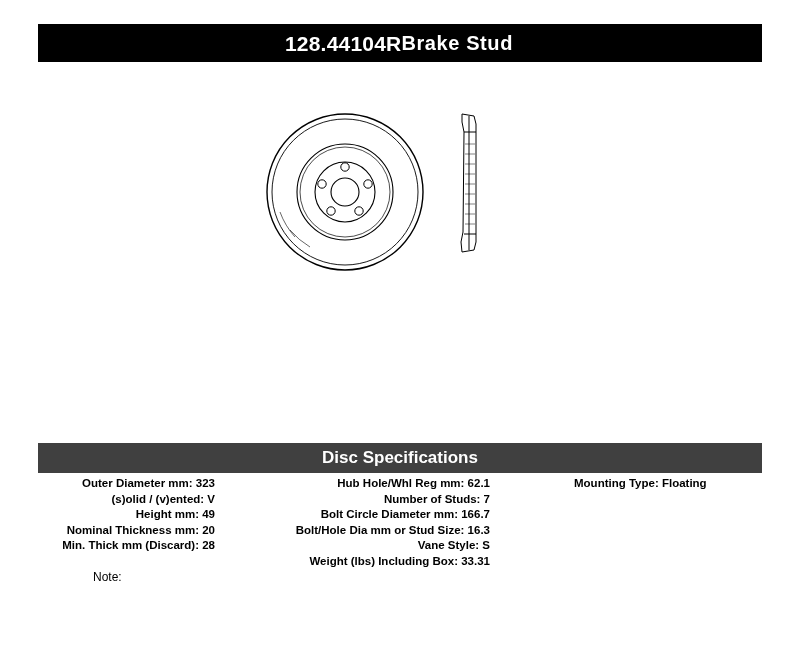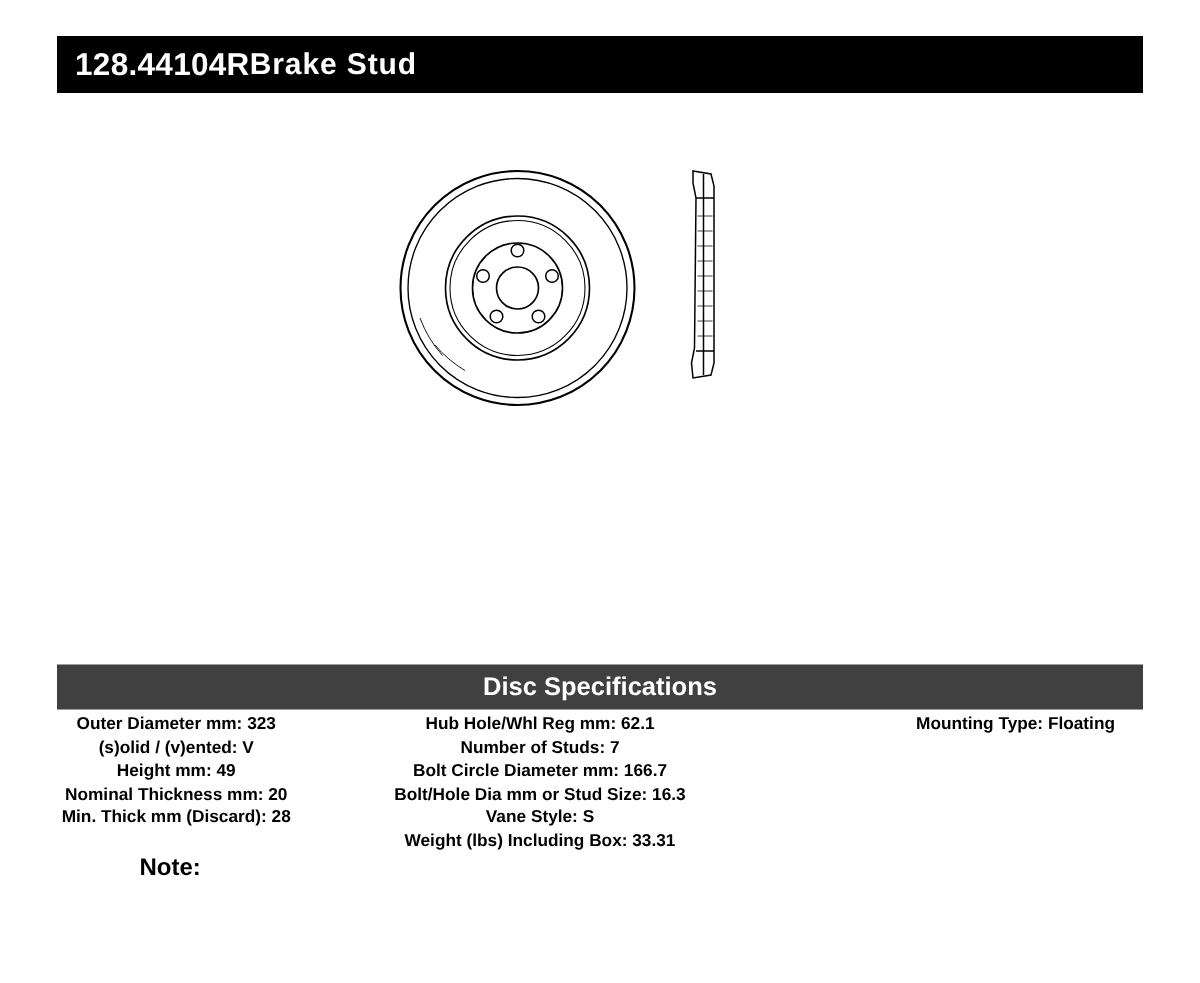--- a/index.html
+++ b/index.html
@@ -19,21 +19,21 @@
   
   .header-bar {
     position: absolute;
     left: 38px;
     top: 24px;
     width: 724px;
     height: 38px;
     background: #000000;
     display: flex;
     align-items: center;
-    justify-content: flex-start;
+    justify-content: center;
     box-sizing: border-box;
     padding: 0 14px 0 12px;
   }
   .header-part {
     color: #ffffff;
     font-size: 21px;
     font-weight: bold;
     letter-spacing: 0.2px;
     line-height: 1;
   }
@@ -101,30 +101,29 @@
   .col-right {
     left: 480px;
     top: 0;
     width: 280px;
     text-align: left;
     padding-left: 74px;
     box-sizing: border-box;
   }
   .col div {
     white-space: nowrap;
-    text-align: center;
   }
 
   
   .note {
     position: absolute;
     left: 93px;
     top: 570px;
-    font-size: 16px;
-    font-weight: bold;
+    font-size: 12px;
+    font-weight: normal;
   }
 </style>
 </head>
 <body>
 
 <div class="header-bar">
   <span class="header-part">128.44104R</span>
   <span class="header-type">Brake Stud</span>
 </div>
 

